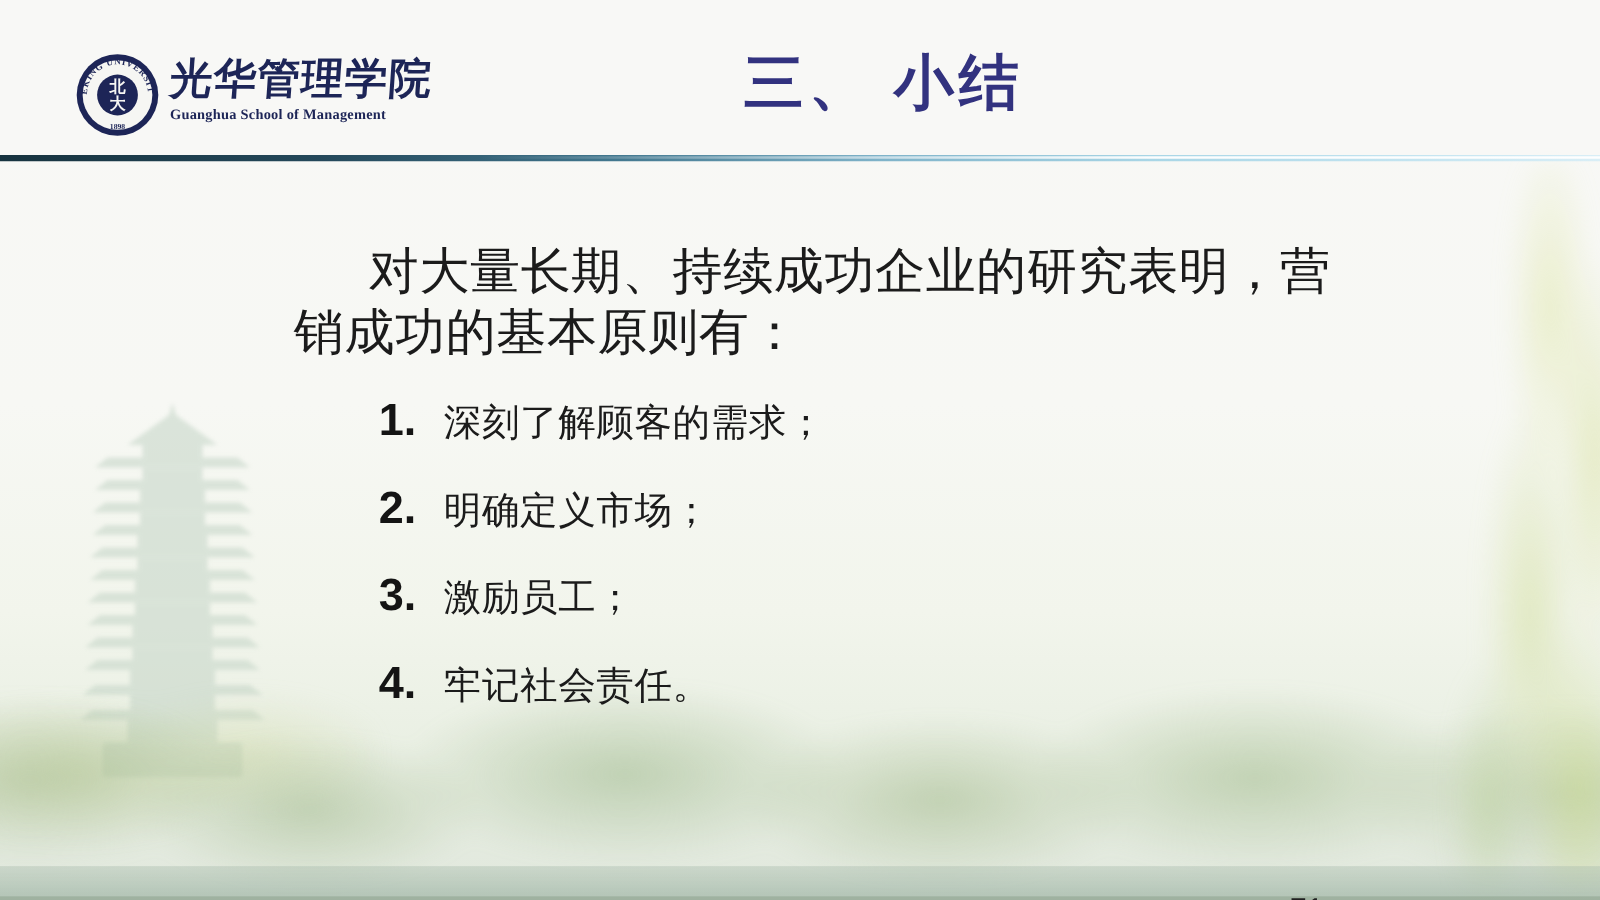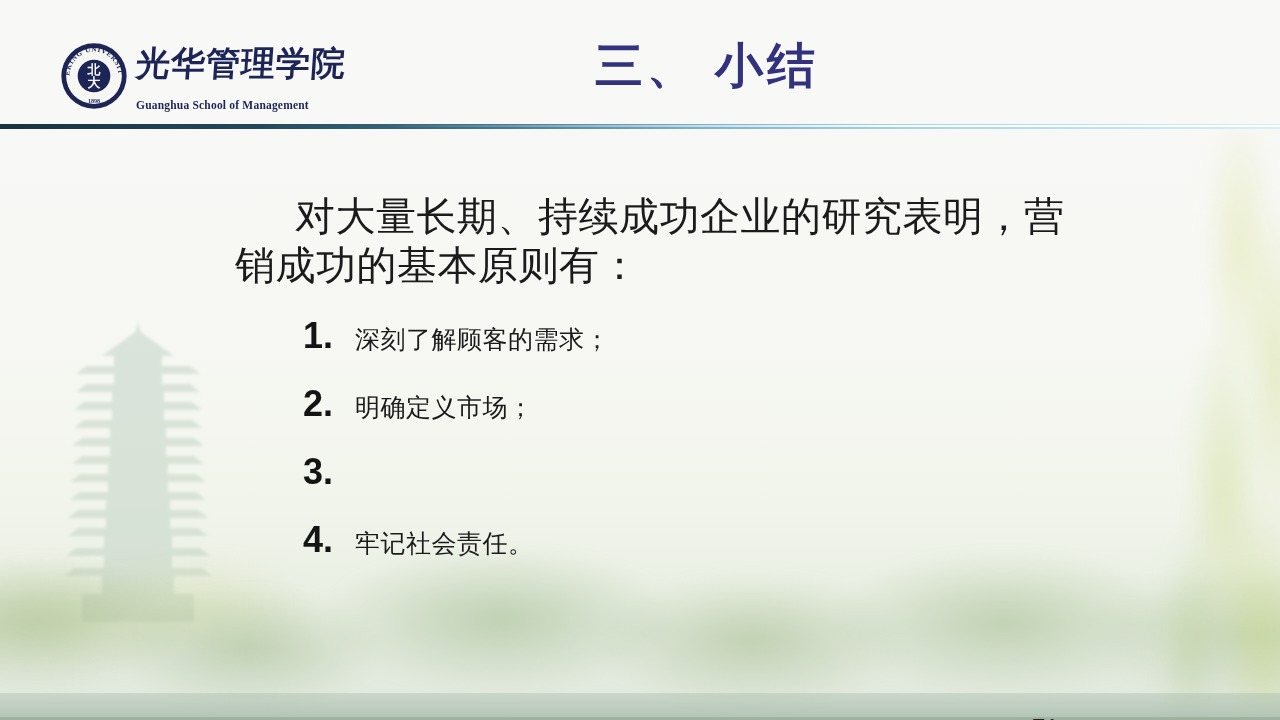--- a/index.html
+++ b/index.html
@@ -54,21 +54,21 @@
   .logo{position:absolute;left:60px;top:42px;display:flex;align-items:flex-start;}
   .seal{width:68px;height:68px;flex:0 0 auto;}
   .logo-text{margin-left:8px;padding-top:2px;}
   .logo-cn{
     font-family:"DejaVu Serif","Liberation Serif",serif;
     font-size:34px;line-height:38px;font-weight:bold;color:#1d2557;
     letter-spacing:1px;transform:skewX(-4deg);white-space:nowrap;
   }
   .logo-en{
     font-family:"Liberation Serif",serif;
-    font-size:11.5px;font-weight:bold;color:#1d2557;margin-top:17px;letter-spacing:.2px;white-space:nowrap;
+    font-size:11.5px;font-weight:bold;color:#1d2557;margin-top:4px;letter-spacing:.2px;white-space:nowrap;
   }
   .title-row{position:absolute;left:134px;top:34px;width:1146px;text-align:center;}
   .slide-title{
     font-size:48px;font-weight:bold;color:#32327f;
     letter-spacing:4px;font-family:"Liberation Serif","DejaVu Serif",serif;
   }
   .divider{
     position:absolute;left:0;right:0;top:124px;height:5px;
     background:linear-gradient(to right,#17333f 0%,#24485a 20%,#41768d 38%,#7fb3c9 55%,#a9d6e6 72%,#c3e4f0 88%,#d9eef6 100%);
   }
@@ -83,21 +83,21 @@
     font-size:40px;line-height:49px;color:#1b1b1b;
     text-indent:1.5em;letter-spacing:.5px;
   }
   .list{position:absolute;left:303px;top:315px;}
   .list-item{display:flex;align-items:baseline;margin-bottom:26px;}
   .list-num{
     font-family:"Liberation Sans","DejaVu Sans",sans-serif;
     font-size:36px;font-weight:600;color:#141414;
     width:52px;flex:0 0 auto;
   }
-  .list-text{font-size:25px;color:#1b1b1b;letter-spacing:.5px;text-align:center;}
+  .list-text{font-size:30px;color:#1b1b1b;letter-spacing:.5px;text-align:center;}
 
   .page-number{
     position:absolute;left:1032px;top:714px;
     font-family:"Liberation Sans","DejaVu Sans",sans-serif;
     font-size:24px;color:#202020;
   }
 </style>
 </head>
 <body>
 
@@ -175,20 +175,21 @@
     <div class="list-item">
       <span class="list-num">1.</span>
       <span class="list-text">深刻了解顾客的需求；</span>
     </div>
     <div class="list-item">
       <span class="list-num">2.</span>
       <span class="list-text">明确定义市场；</span>
     </div>
     <div class="list-item">
       <span class="list-num">3.</span>
+      <span class="list-text">激励员工；</span>
     </div>
     <div class="list-item">
       <span class="list-num">4.</span>
       <span class="list-text">牢记社会责任。</span>
     </div>
   </div>
 
   <div class="page-number">71</div>
 
 </div>

